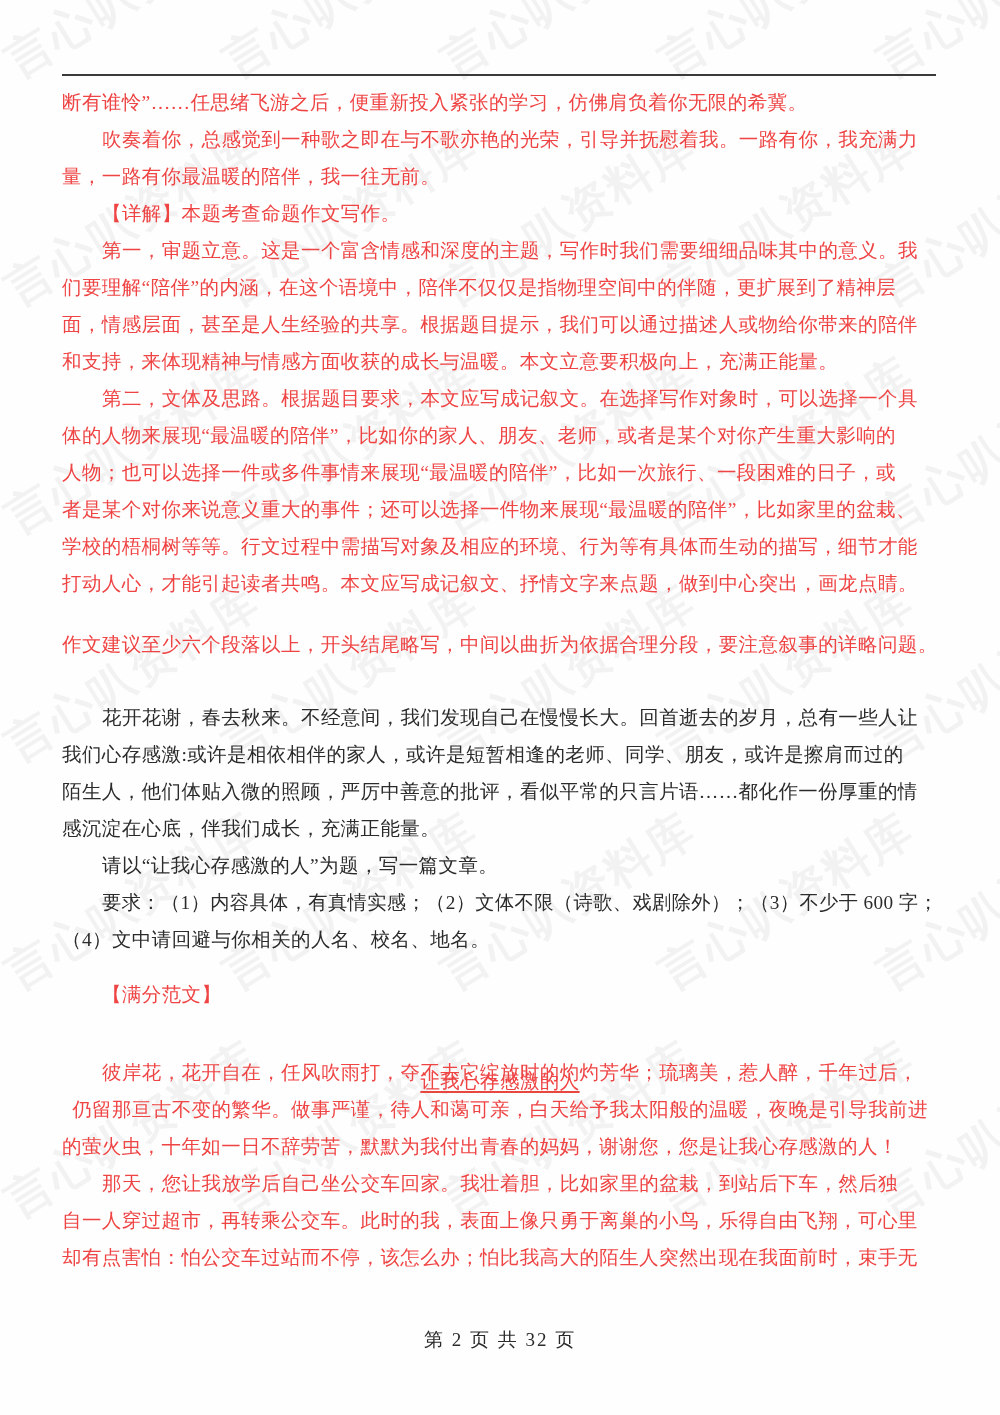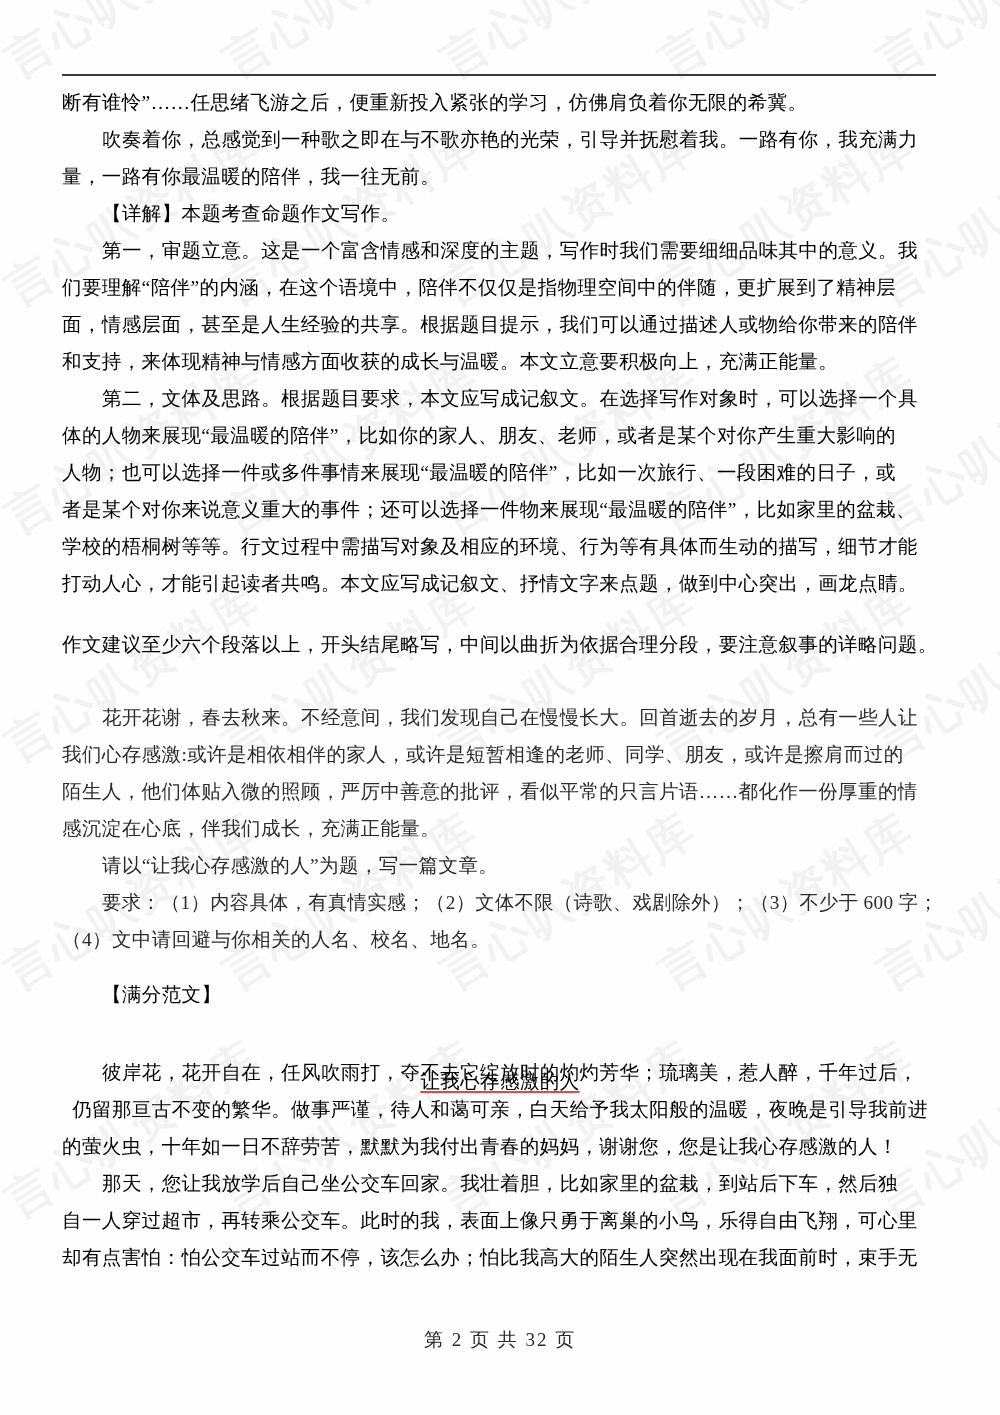--- a/index.html
+++ b/index.html
@@ -63,21 +63,21 @@
   }
 
   p.line, p.para {
     margin: 0;
     font-size: 19.5px;
     line-height: 37px;
     letter-spacing: 0.4px;
     white-space: nowrap;
   }
   .red {
-    color: #000000;
+    color: #ef4444;
   }
   .black {
     color: #2b2b2b;
   }
   .u {
     text-decoration: underline;
     text-decoration-color: #e8473f;
     text-underline-offset: 3px;
     text-decoration-thickness: 1.5px;
   }

